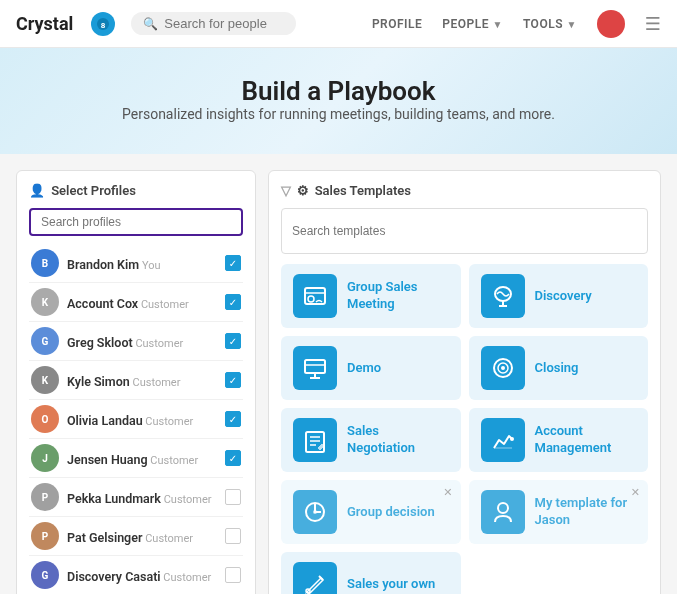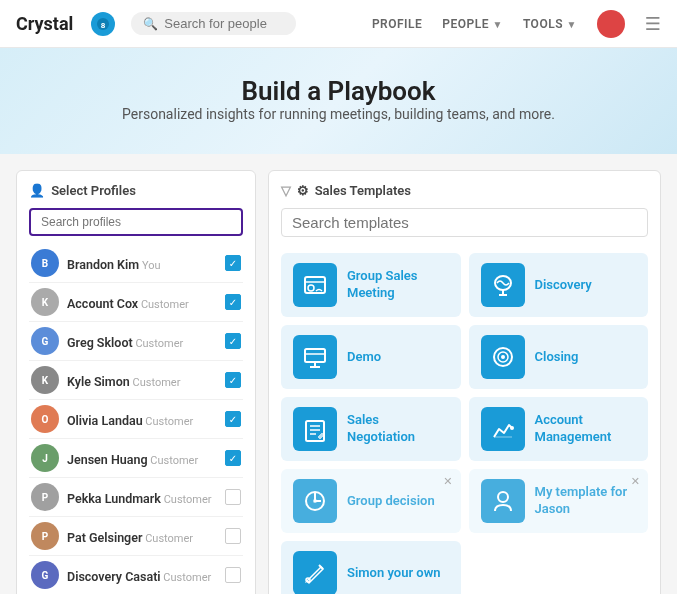--- a/index.html
+++ b/index.html
@@ -212,25 +212,25 @@
       gap: 6px;
       font-size: 13px;
       font-weight: 600;
       color: #444;
       margin-bottom: 10px;
     }
     .search-templates {
       width: 100%;
       border: 1px solid #ddd;
       border-radius: 4px;
-      padding: 5px 10px;
-      font-size: 15px;
+      padding: 15px 10px;
+      font-size: 12px;
       color: #aaa;
       outline: none;
-      margin-bottom: 16px;
+      margin-bottom: 10px;
     }
 
     
     .template-grid {
       display: grid;
       grid-template-columns: 1fr 1fr;
       gap: 8px;
     }
     .template-card {
       display: flex;
@@ -466,18 +466,18 @@
         </div>
         <div class="template-card wide">
           <div class="template-icon-box">
             <svg width="28" height="28" viewBox="0 0 28 28" fill="none">
     <path d="M8 20 L6 22 L8 24 L22 10 L20 8 Z" stroke="white" stroke-width="1.5" fill="none"></path>
     <path d="M18 6 L22 10" stroke="white" stroke-width="2"></path>
     <circle cx="7" cy="21" r="2" stroke="white" stroke-width="1.5" fill="none"></circle>
     <line x1="4" y1="24" x2="10" y2="18" stroke="white" stroke-width="1" opacity="0.5"></line>
   </svg>
           </div>
-          <span class="template-name">Simon your own</span>
+          <span class="template-name">Sales your own</span>
         </div>
       </div>
   </div>
 
 </div>
 
 </body></html>

